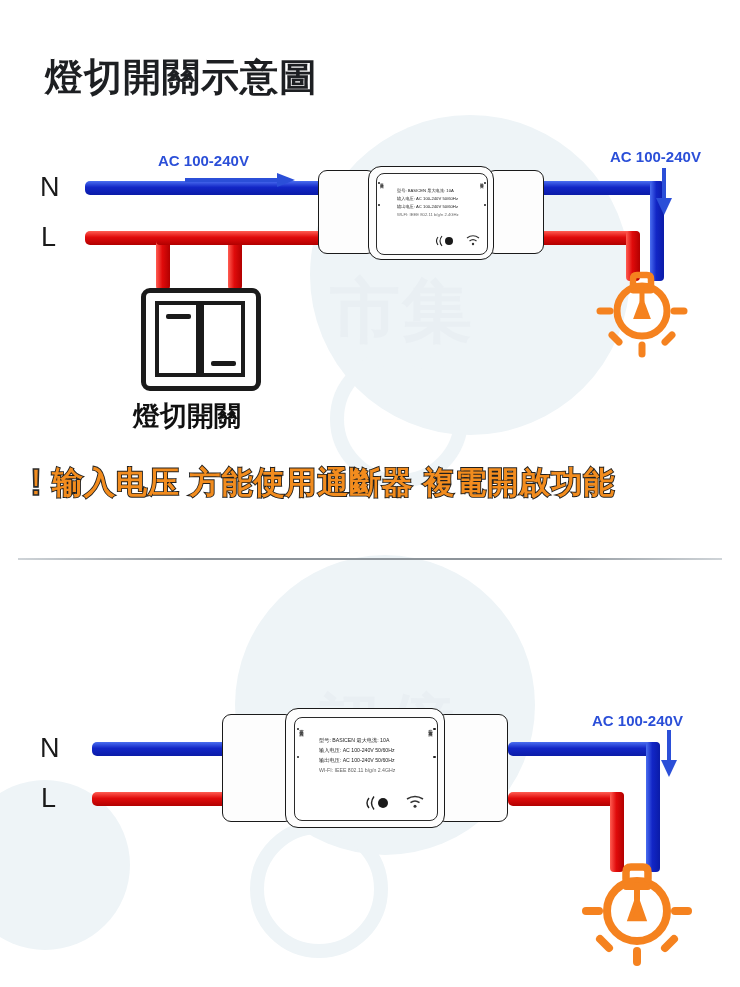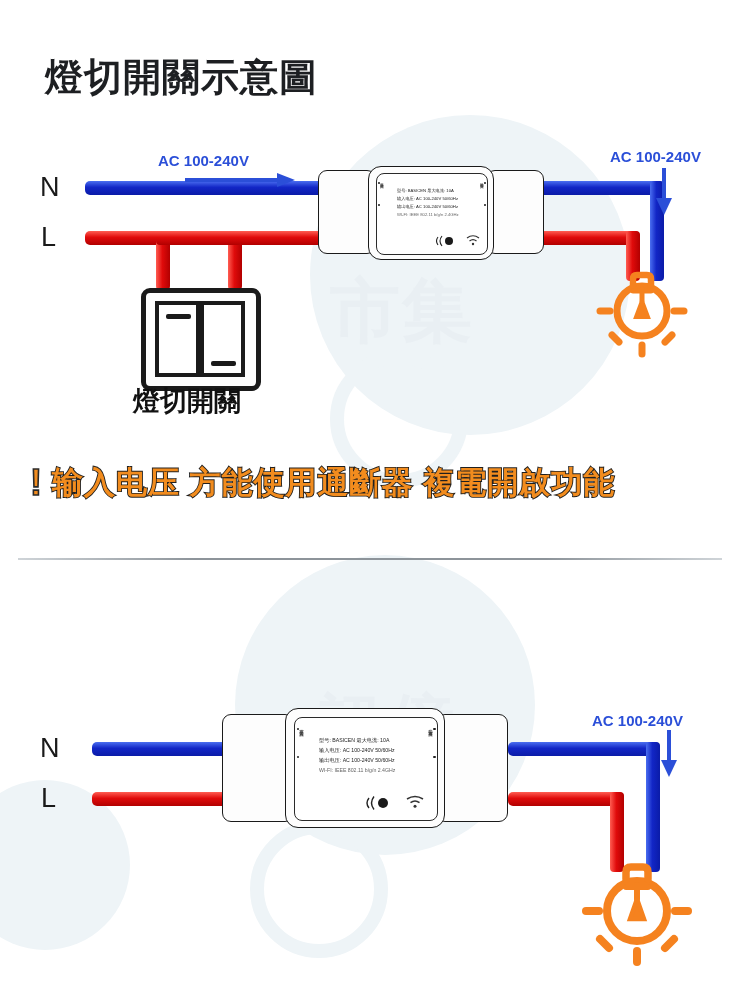--- a/index.html
+++ b/index.html
@@ -256,21 +256,21 @@
   </div>
 
   <div class="wsw-outer" style="left:141px;top:288px;width:120px;height:103px;">
     <div class="wsw-inner" style="left:9px;top:8px;width:45px;height:76px;">
       <div class="wsw-bar" style="left:7px;top:9px;width:25px;height:5px;"></div>
     </div>
     <div class="wsw-inner" style="left:54px;top:8px;width:45px;height:76px;">
       <div class="wsw-bar" style="left:7px;top:56px;width:25px;height:5px;"></div>
     </div>
   </div>
-  <div class="sw-caption" style="left:133px;top:383px;">燈切開關</div>
+  <div class="sw-caption" style="left:133px;top:398px;">燈切開關</div>
 
   <svg class="bulb-wrap" style="left:592px;top:255px;" width="100" height="105" viewBox="0 0 100 105">
     <g stroke="#F5821F" fill="none" stroke-width="7" stroke-linecap="round">
       <circle cx="50" cy="56" r="25"></circle>
       <path d="M41 30 L41 24 Q41 20 45 20 L55 20 Q59 20 59 24 L59 30" stroke-width="6.5"></path>
       <path d="M41 36 L59 36" stroke-width="5"></path>
       <path d="M50 34 L50 46" stroke-width="5"></path>
       <path d="M44 62 L50 46 L56 62 Z" fill="#F5821F" stroke-width="4"></path>
       <path d="M8 56 L18 56" stroke-width="7"></path>
       <path d="M82 56 L92 56" stroke-width="7"></path>

